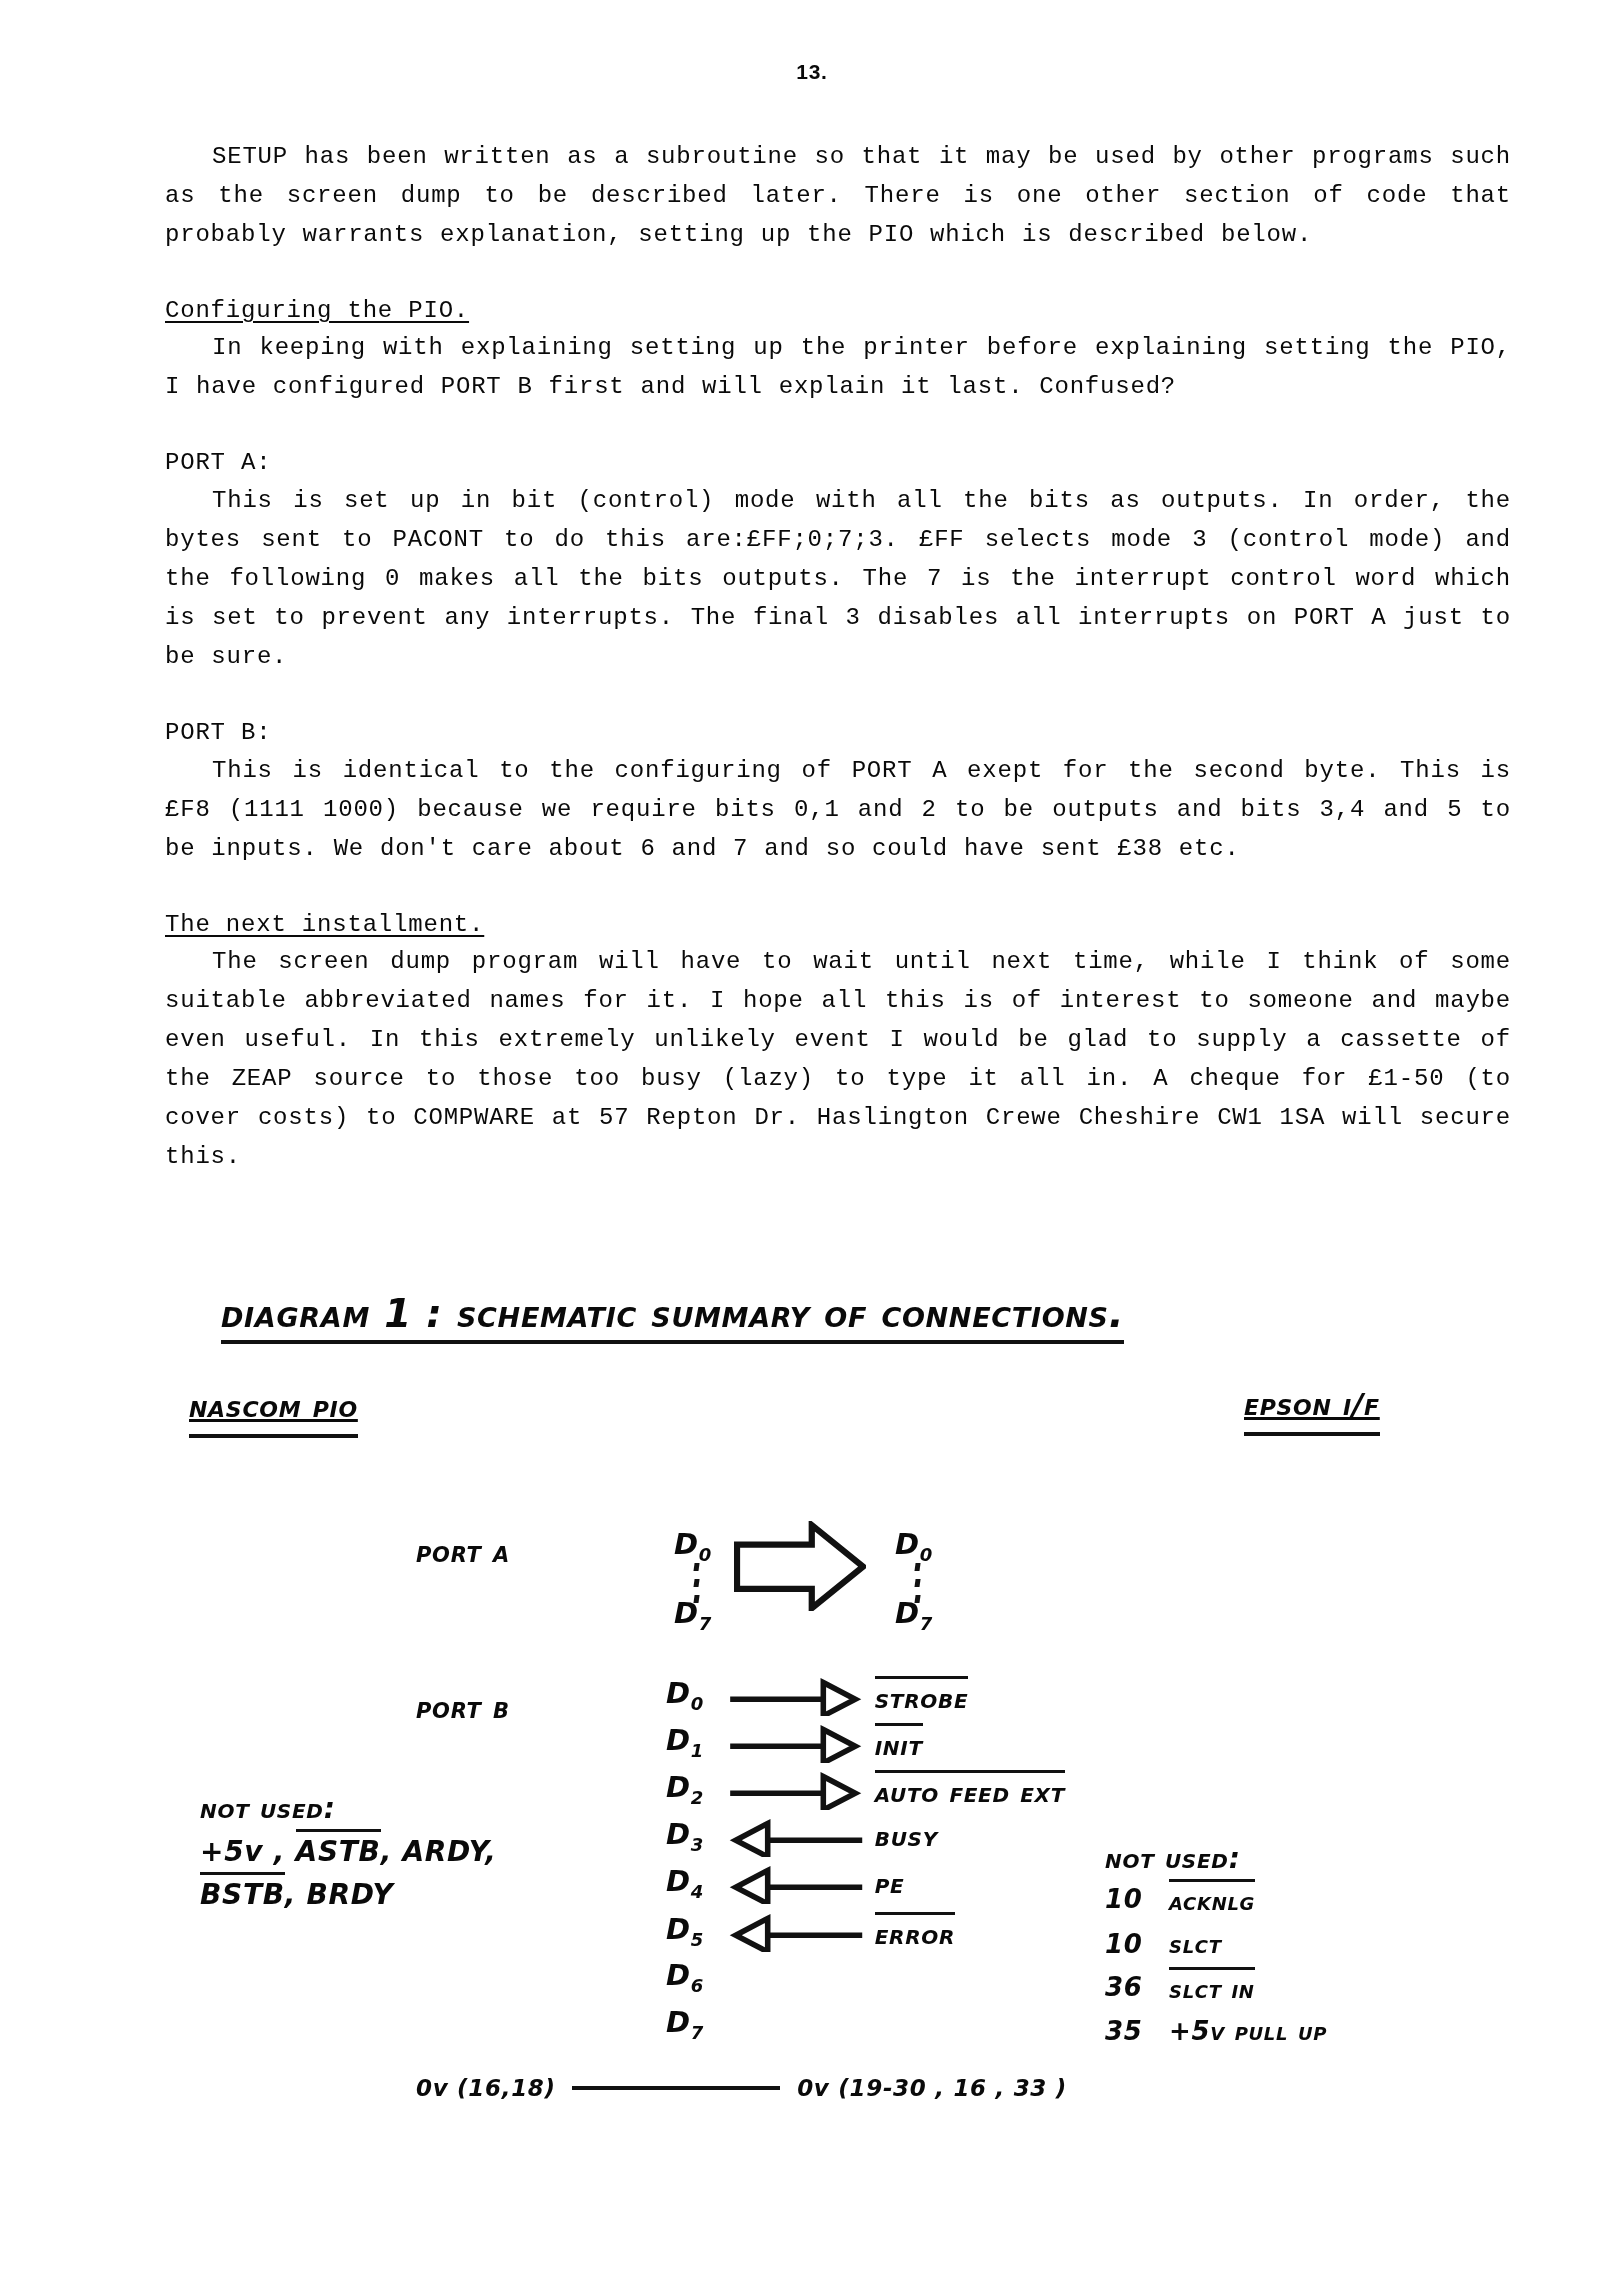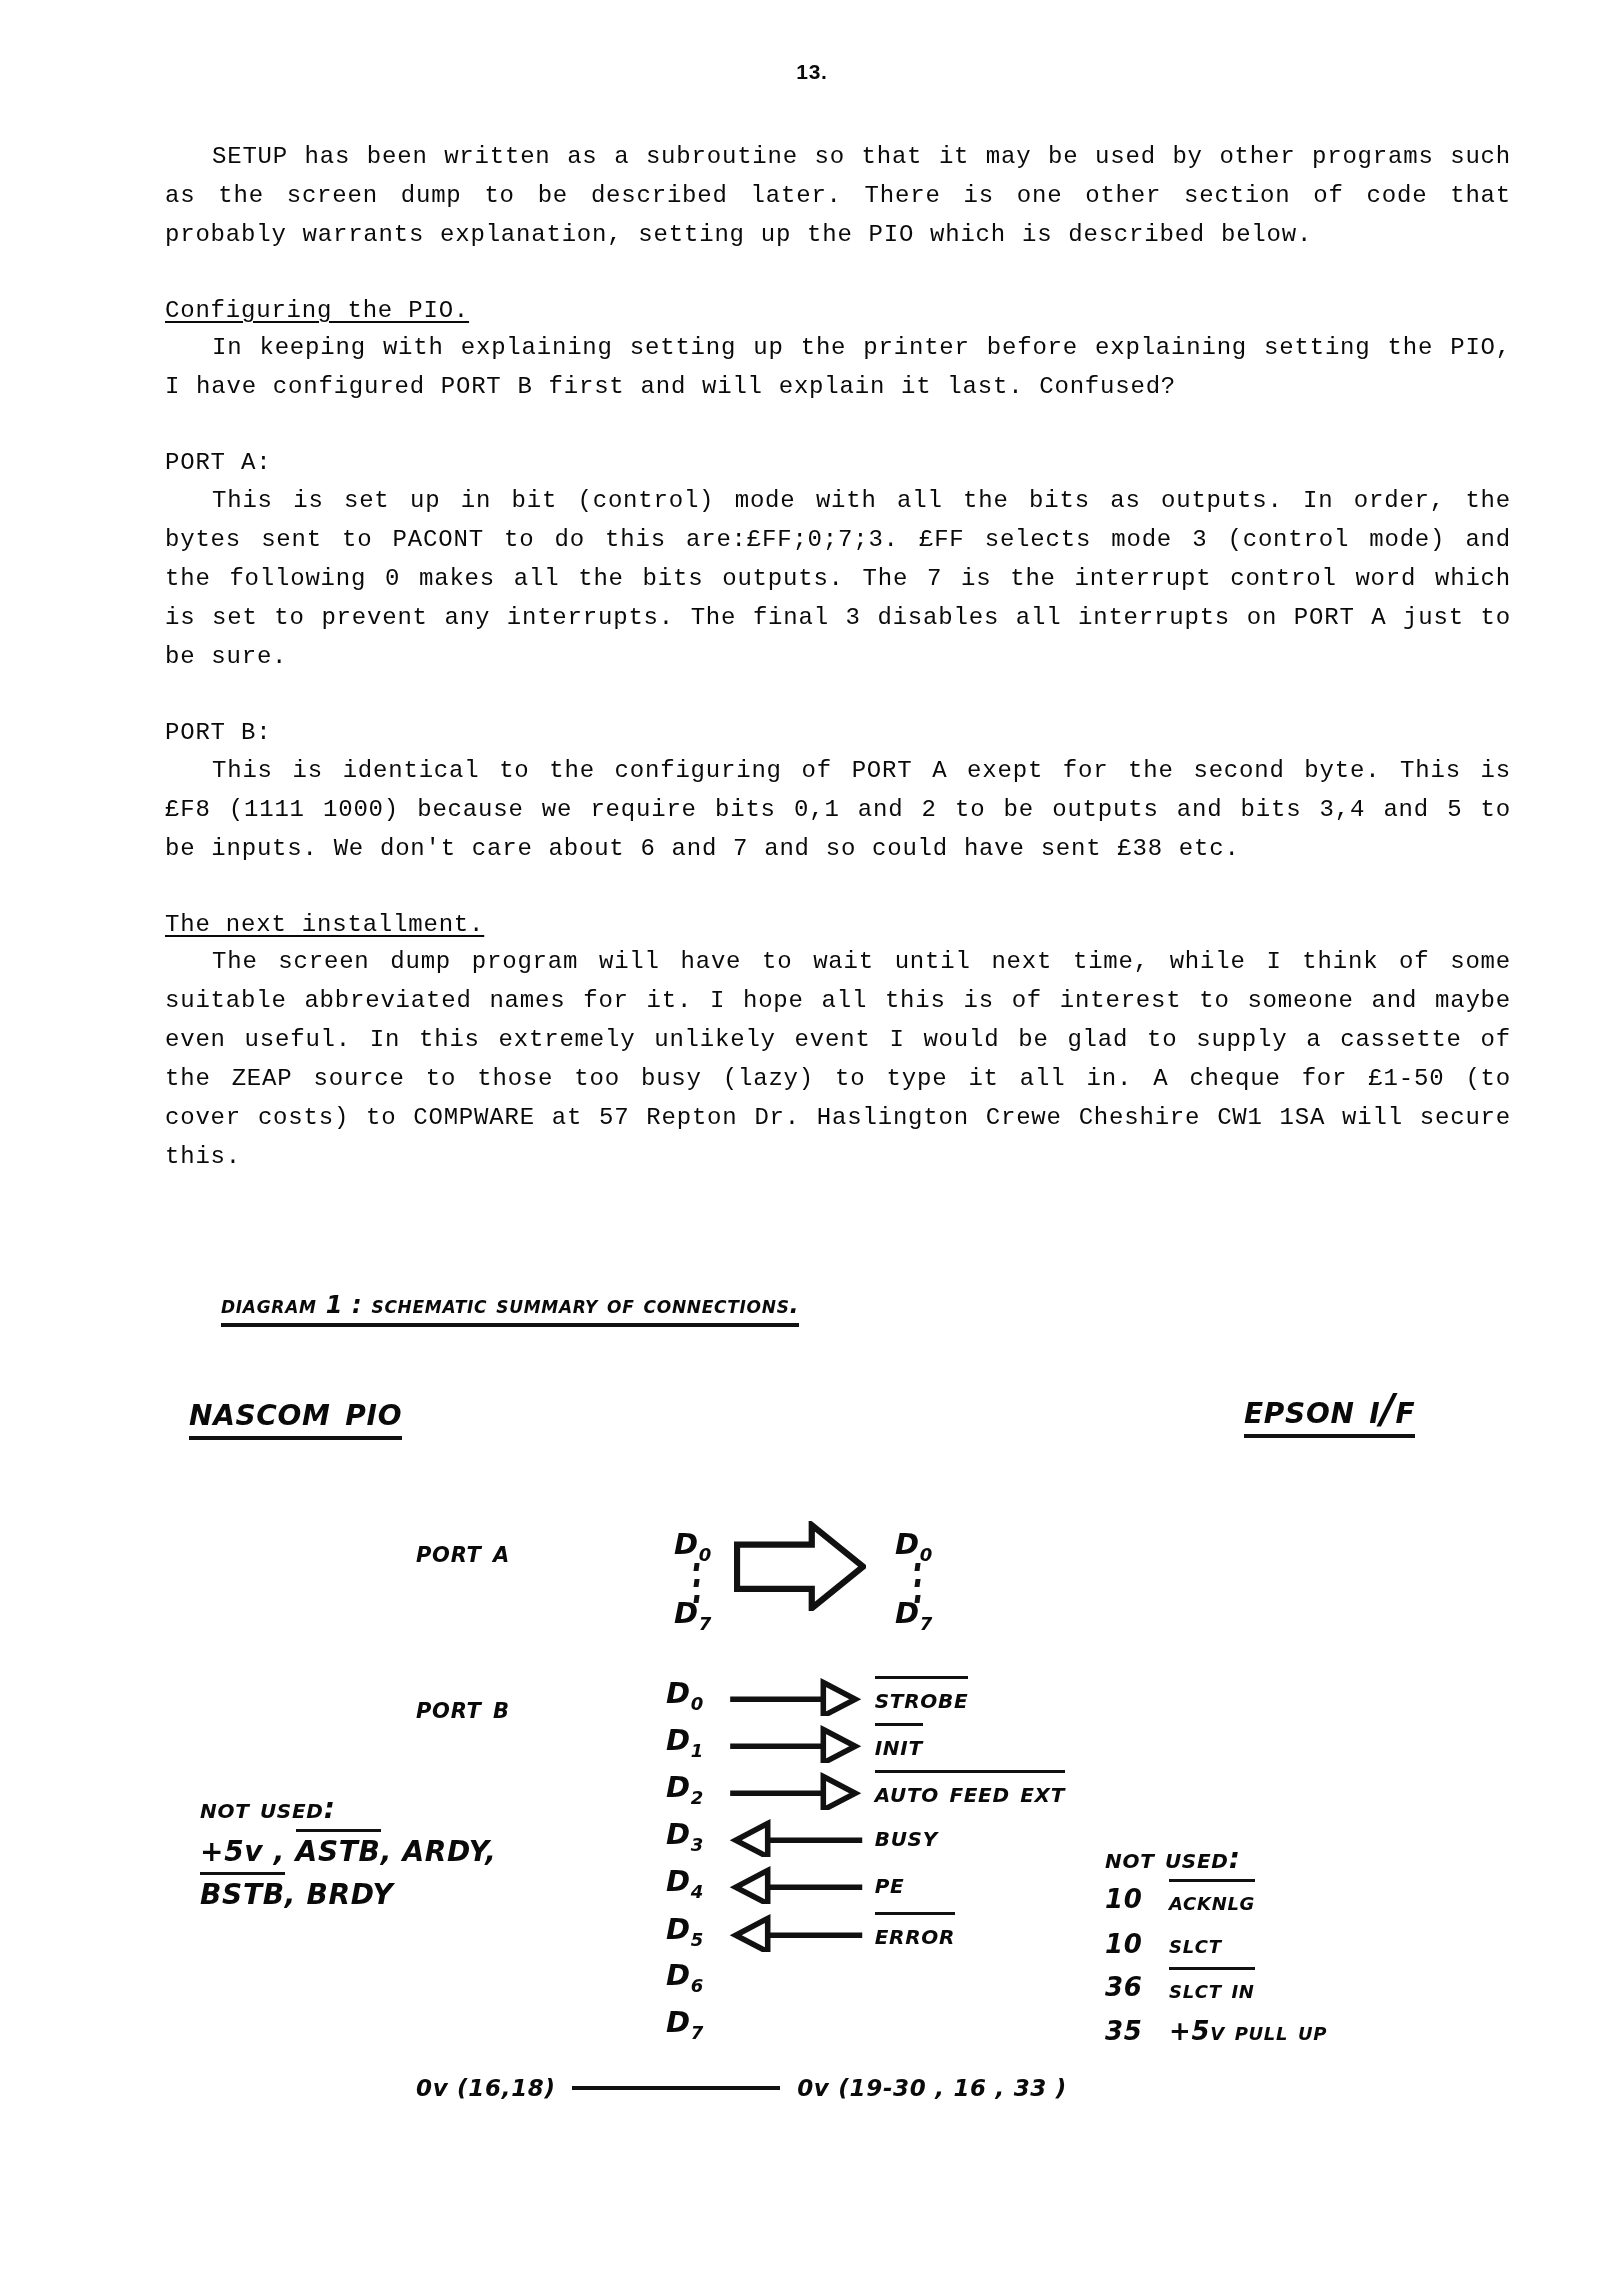--- a/index.html
+++ b/index.html
@@ -81,36 +81,37 @@
     width: 1624px;
     height: 2295px;
     pointer-events: none;
   }
   .diagram > * { pointer-events: auto; }
 
   .dg-title {
     position: absolute;
     left: 221px;
     top: 1291px;
-    font-size: 24px;
+    font-size: 39px;
     font-variant: small-caps;
     text-transform: lowercase;
     border-bottom: 4.2px solid #111;
     padding-bottom: 4.2px;
     white-space: nowrap;
   }
 
   .col-head {
     position: absolute;
-    font-size: 40px;
+    font-size: 31px;
     font-variant: small-caps;
     text-transform: lowercase;
     border-bottom: 4.2px solid #111;
-    padding-bottom: 2px;
-    white-space: nowrap;
+    padding-bottom: 10px;
+    white-space: nowrap;
+    text-decoration: underline;
   }
   .col-head.left  { left: 189px; top: 1388px; }
   .col-head.right { left: 1244px; top: 1386px; }
 
   .port-label {
     position: absolute;
     font-size: 30.5px;
     font-variant: small-caps;
     text-transform: lowercase;
     white-space: nowrap;

